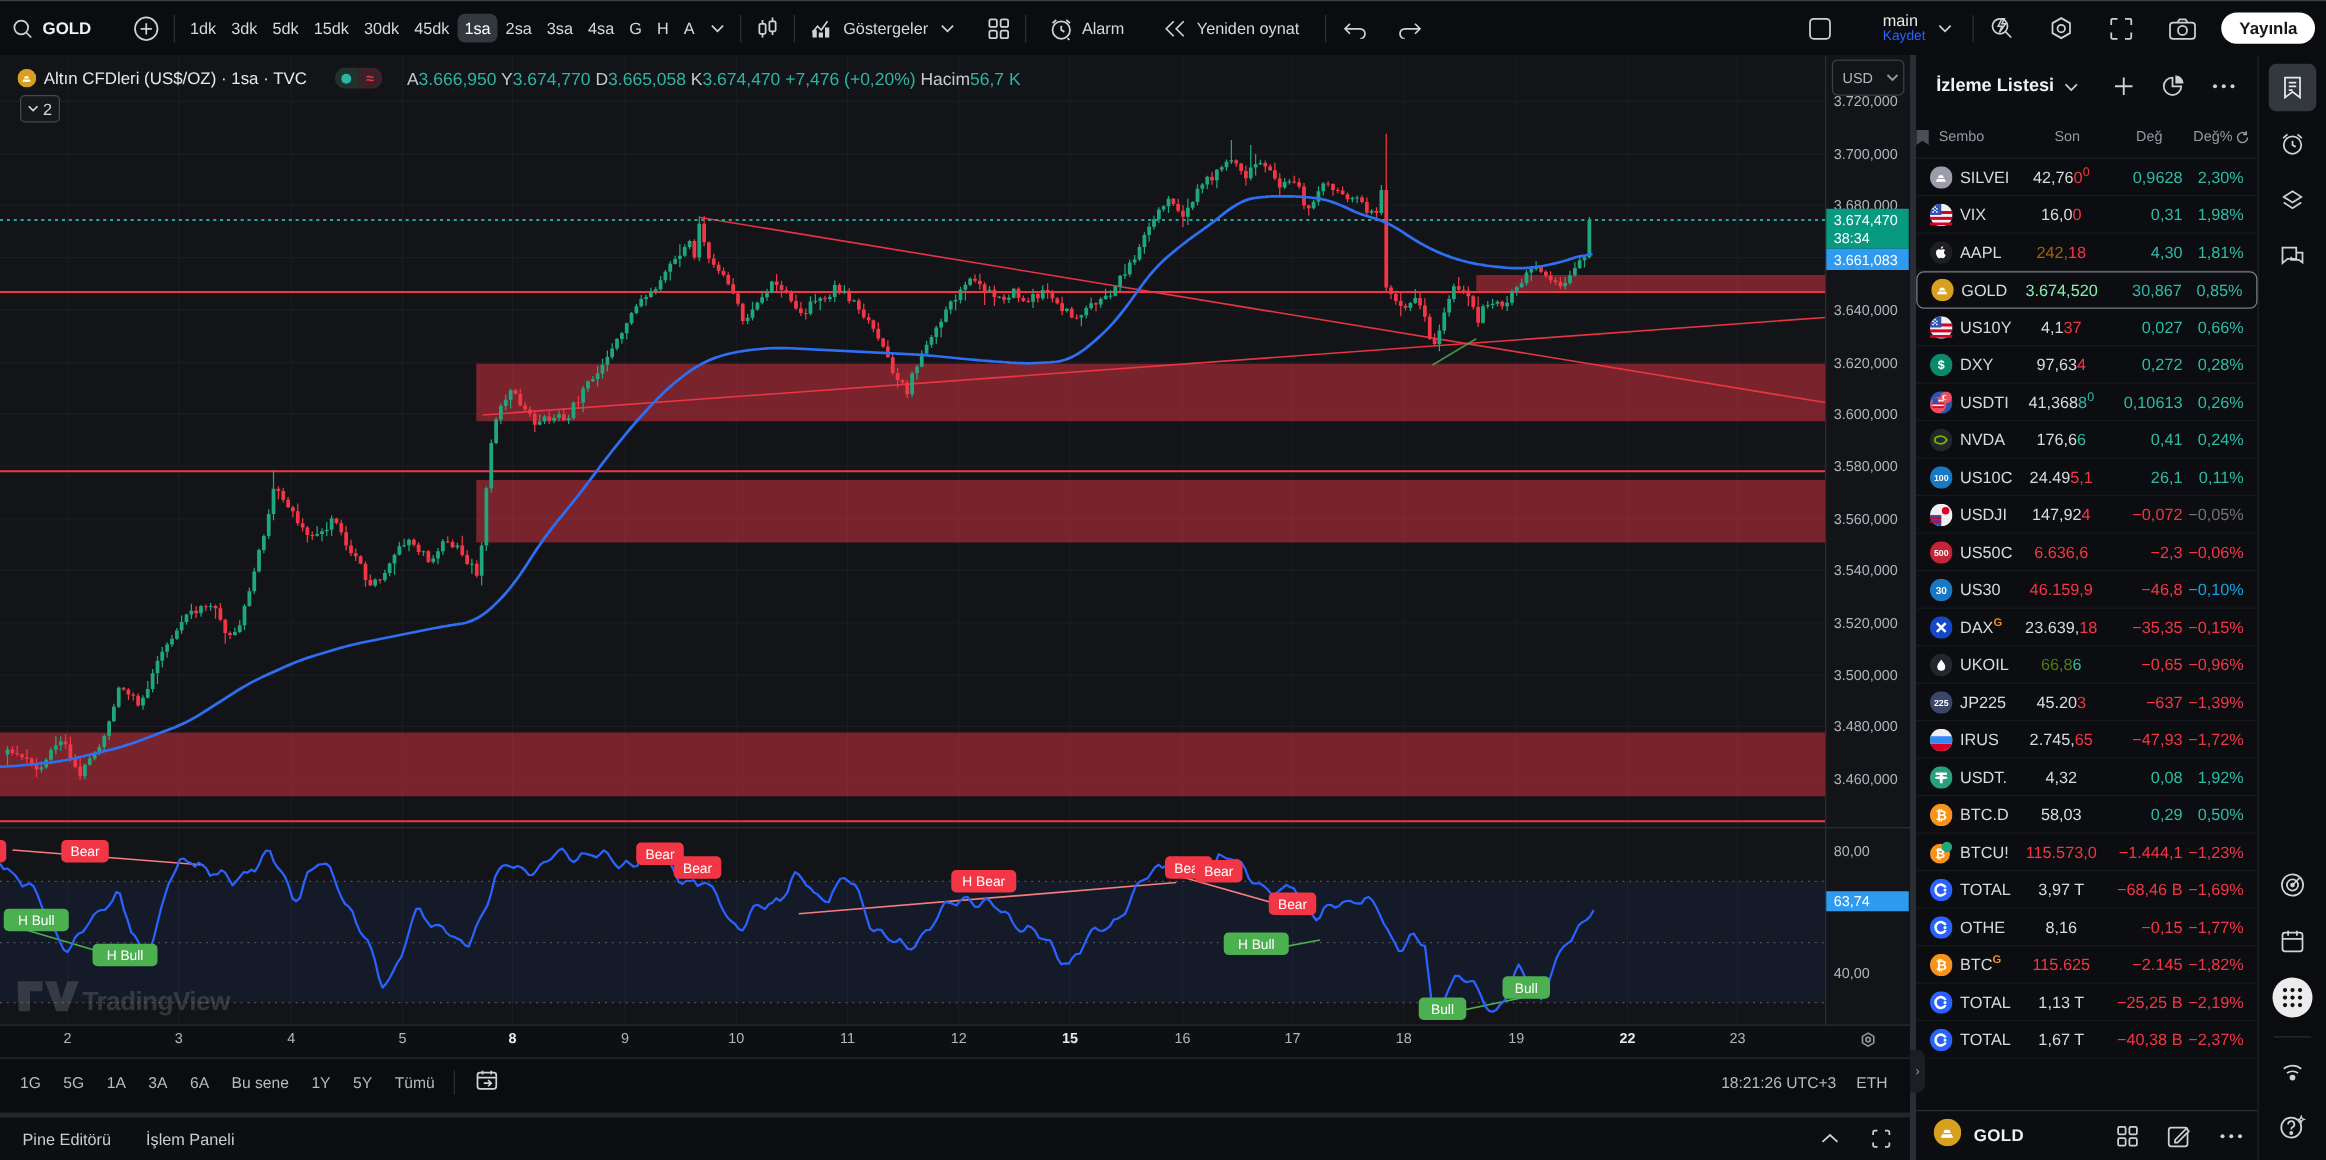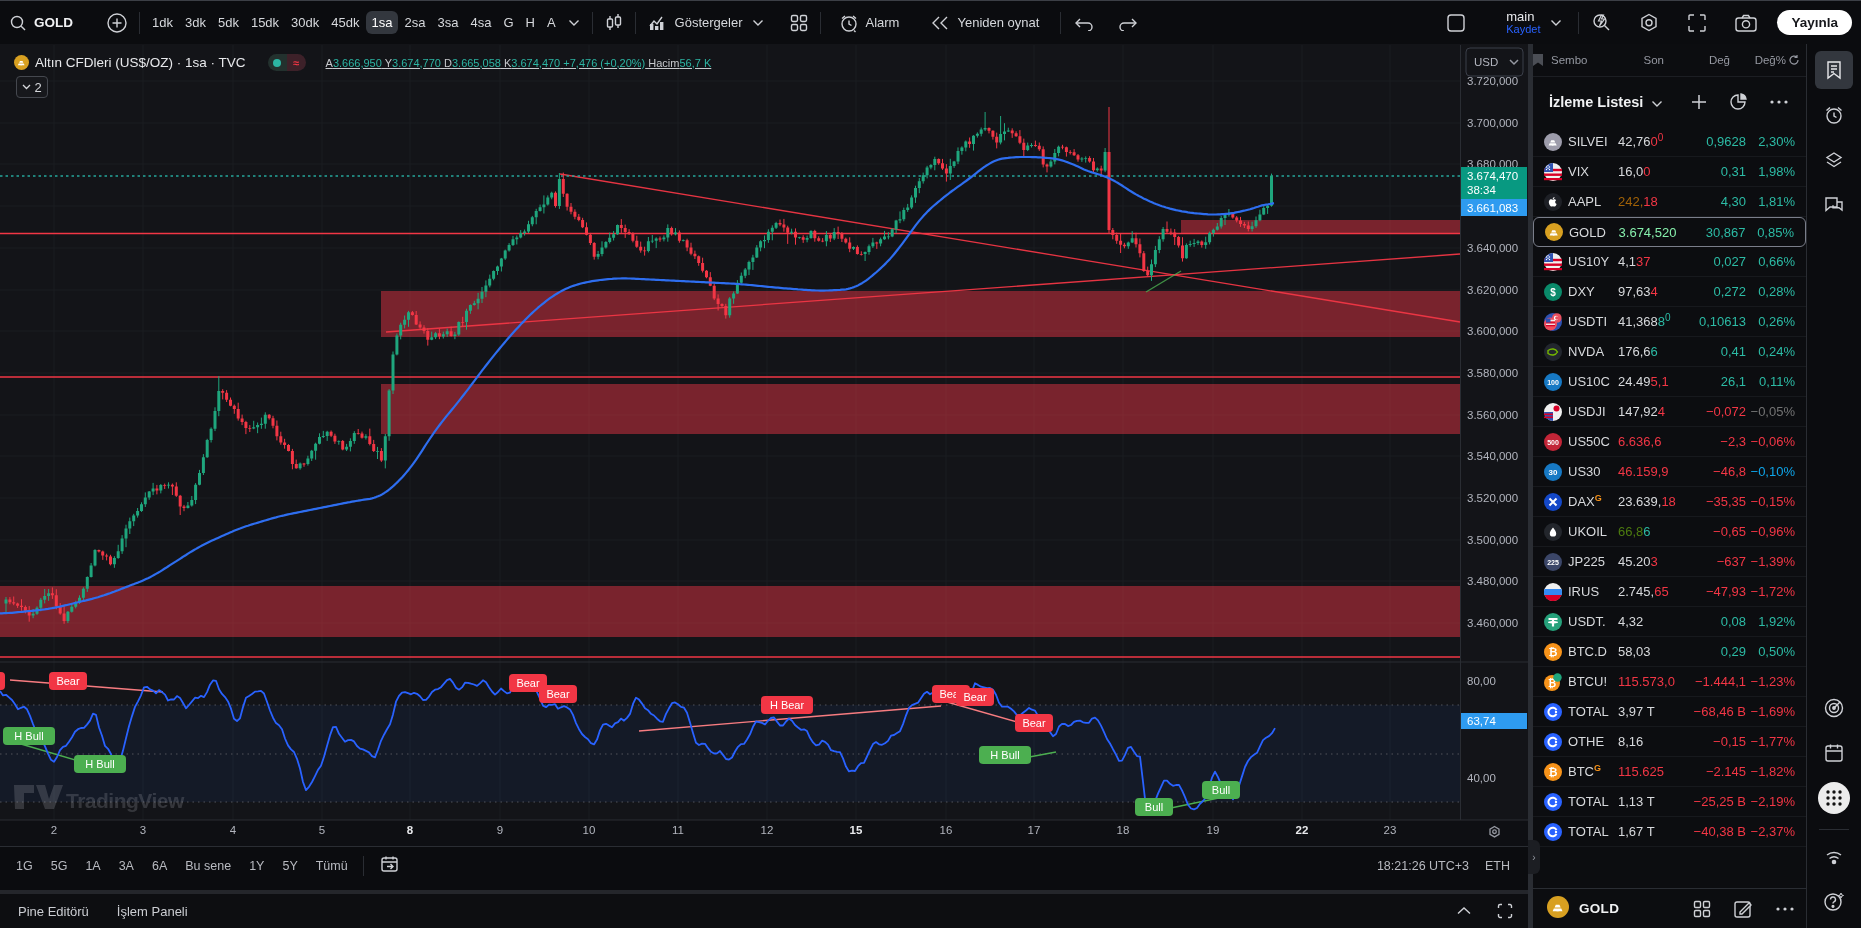--- a/index.html
+++ b/index.html
@@ -24,21 +24,21 @@
 .axl { font:11.5px "Liberation Sans"; fill:#b2b5be; }
 .axb { font-weight:bold; fill:#e8e9ec; }
 .axw { font:11.5px "Liberation Sans"; fill:#fff; }
 .pilltxt { font:11px "Liberation Sans"; fill:#fff; }
 .divr { stroke:#f77c80; stroke-width:1.4; }
 .divg { stroke:#4caf50; stroke-width:1.4; }
 
 
 #legend { position:absolute; left:14px; top:54px; display:flex; align-items:center; gap:6px;
   color:#e8e9ec; font-size:13.5px; }
-#legend .vals { font-size:11px; color:#c7c9cd; margin-left:14px;text-decoration:underline; }
+#legend .vals { font-size:14px; color:#c7c9cd; margin-left:14px; }
 #legend .vals b { font-weight:normal; color:#2cb5a3; }
 #btn2 { position:absolute; left:16px; top:76px; width:32px; height:22px; background:#17181c;
   border:1px solid #45484f; border-radius:4px; color:#d6d8dc; font-size:13px;
   display:flex; align-items:center; justify-content:center; gap:3px; }
 .pillt { display:flex; height:17px; border-radius:9px; overflow:hidden; margin-left:16px; }
 .pillt .g { width:19px; background:#23312e; display:flex; align-items:center; justify-content:center; }
 .pillt .r { width:19px; background:#3d2129; color:#f23645; font-size:11px; font-weight:bold;
   display:flex; align-items:center; justify-content:center; }
 
 
@@ -48,21 +48,21 @@
 
 #watch { position:absolute; left:1533px; top:44px; width:273px; height:844px; background:#0c0d10; color:#d8dadd; }
 #whead { display:flex; align-items:center; height:50px; padding:0 10px 0 16px; }
 #whead .ttl { font-size:14.5px; font-weight:bold; color:#f0f1f3; }
 #wcols { display:flex; align-items:center; height:33px; color:#9598a1; font-size:11.5px;
   border-bottom:1px solid #1c1e23; }
 .wrow { display:flex; align-items:center; height:30px; border-bottom:1px solid #17191d; position:relative; font-size:13px; }
 .wrow.sel { border:1px solid #7a7e8a; border-radius:6px; }
 .wic { width:18px; height:18px; margin:0 6px 0 11px; flex:0 0 auto; }
 .wsym { width:50px; color:#d8dadd; white-space:nowrap; overflow:hidden; }
-.wson { width:62px; text-align:left; white-space:nowrap; }
+.wson { width:62px; text-align:center; white-space:nowrap; }
 .wdeg { width:66px; text-align:right; white-space:nowrap; }
 .wpct { width:49px; text-align:right; margin-right:11px; white-space:nowrap; }
 .gbadge { color:#f7931a; font-size:9px; font-weight:bold; }
 .wsec { display:flex; align-items:center; gap:8px; height:34px; padding-left:14px; color:#9598a1;
   font-size:11px; letter-spacing:0.5px; border-bottom:1px solid #17191d; }
 #wfoot { position:absolute; left:1533px; top:888px; width:273px; height:40px; background:#0c0d10;
   border-top:1px solid #2a2d33; display:flex; align-items:center; }
 #wfoot .g { margin:0 10px 0 14px; }
 #wfoot .n { font-size:13.5px; font-weight:bold; color:#f0f1f3; letter-spacing:0.3px; }
 #wfoot .ri { margin-left:auto; display:flex; gap:20px; margin-right:10px; align-items:center; }
@@ -383,51 +383,51 @@
   <span class="vals">A<b>3.666,950</b> Y<b>3.674,770</b> D<b>3.665,058</b> K<b>3.674,470</b> <b>+7,476 (+0,20%)</b> Hacim<b>56,7 K</b></span>
 </div>
 <div id="btn2"><svg width="9" height="6" viewBox="0 0 9 6" fill="none" stroke="#d6d8dc" stroke-width="1.3">
         <path d="M1 1 l3.5 3.5 L8 1"></path>
       </svg>2</div>
 
 <div id="vdiv"></div>
     <div id="vdiv2"></div>
 
 <div id="watch">
-  <div id="wcols">
-    <svg width="14" height="16" viewBox="0 0 14 16" style="margin:0 4px 0 0">
-          <path d="M0 2 h10 v12 l-5-3.5 L0 14 z" fill="#4b4e55"></path>
-        </svg>
-    <span>Sembo</span>
-        <span style="margin-left:auto; width:70px; text-align:right">Son</span>
-    <span style="width:66px; text-align:right">Değ</span>
-    <span style="width:56px; text-align:right">Değ%</span>
-    <svg width="12" height="12" viewBox="0 0 12 12" style="margin:0 6px 0 2px" stroke="#9598a1" fill="none" stroke-width="1.2">
-          <path d="M10 6 a4 4 0 1 1 -1.2-2.8 M9 1 v2.5 h-2.5"></path>
-        </svg>
-  </div>
   <div id="whead">
     <span class="ttl">İzleme Listesi</span>
     <span style="margin:2px 0 0 8px"><svg class="" width="12" height="8" viewBox="0 0 12 8" fill="none" stroke="#cfd1d6" stroke-width="1.4">
             <path d="M1.5 1.5 L6 6 l4.5-4.5"></path>
           </svg></span>
     <span style="margin-left:auto; display:flex; gap:20px; align-items:center; margin-right:6px">
       <svg width="18" height="18" viewBox="0 0 18 18" stroke="#cfd1d6" stroke-width="1.5" fill="none">
             <path d="M9 2 V16 M2 9 H16"></path>
           </svg>
       <svg width="20" height="20" viewBox="0 0 20 20" stroke="#cfd1d6" stroke-width="1.4" fill="none">
             <path d="M10 3 a7 7 0 1 0 7 7 h-7 z"></path>
             <path d="M13 2 a6 6 0 0 1 5 5 l-5 0 z" fill="#cfd1d6"></path>
           </svg>
       <svg class="" width="22" height="8" viewBox="0 0 22 8" fill="none" stroke="#cfd1d6" stroke-width="1.4">
             <circle cx="4" cy="4" r="1.6" fill="#cfd1d6" stroke="none"></circle>
             <circle cx="11" cy="4" r="1.6" fill="#cfd1d6" stroke="none"></circle>
             <circle cx="18" cy="4" r="1.6" fill="#cfd1d6" stroke="none"></circle>
           </svg>
     </span>
+  </div>
+  <div id="wcols">
+    <svg width="14" height="16" viewBox="0 0 14 16" style="margin:0 4px 0 0">
+          <path d="M0 2 h10 v12 l-5-3.5 L0 14 z" fill="#4b4e55"></path>
+        </svg>
+    <span>Sembo</span>
+        <span style="margin-left:auto; width:70px; text-align:right">Son</span>
+    <span style="width:66px; text-align:right">Değ</span>
+    <span style="width:56px; text-align:right">Değ%</span>
+    <svg width="12" height="12" viewBox="0 0 12 12" style="margin:0 6px 0 2px" stroke="#9598a1" fill="none" stroke-width="1.2">
+          <path d="M10 6 a4 4 0 1 1 -1.2-2.8 M9 1 v2.5 h-2.5"></path>
+        </svg>
   </div>
   <div class="wrow">
         <span class="wic"><svg width="18" height="18" viewBox="0 0 18 18">
             <circle cx="9" cy="9" r="9" fill="#9d9cab"></circle>
             <g fill="#fff">
               <path d="M5.6 10.2 h3 l1 2.2 h-5z"></path>
               <path d="M8.7 10.2 h3 l1 2.2 h-5z"></path>
               <path d="M7.2 7.2 h3 l1 2.2 h-5z"></path>
             </g>
           </svg></span>

